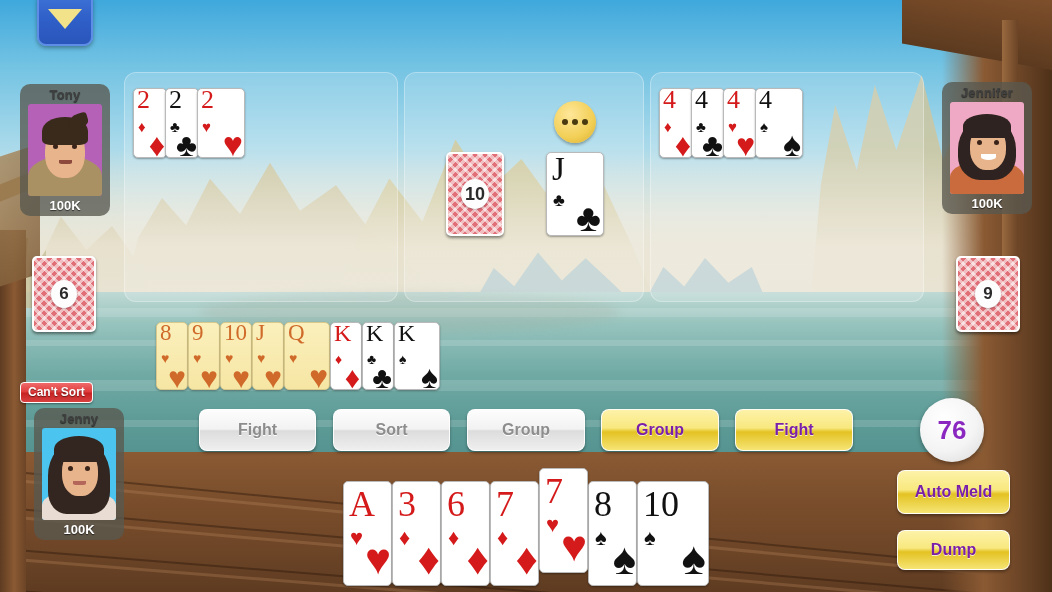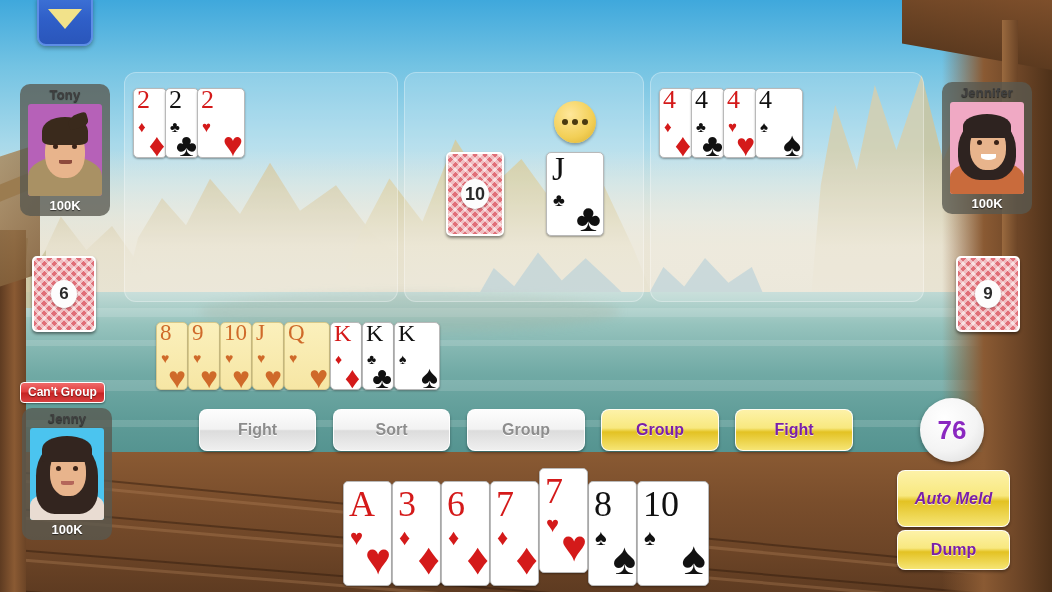--- a/index.html
+++ b/index.html
@@ -377,23 +377,23 @@
       <div class="mouth" style="left:31px; top:52px; width:15px; height:6px; background:#ffffff; border-radius:0 0 50% 50%;"></div>
     </div>
   </div>
   <div class="pchips">100K</div>
 </div>
 
 <div class="card-back" style="left:956px; top:256px; width:64px; height:76px;">
   <div class="count" style="width:26px; height:28px; font-size:17px;">9</div>
 </div>
 
-<div class="cant-fight" style="left:20px; top:382px;">Can't Group</div>
-
-<div class="player" style="left:22px; top:408px;">
+<div class="cant-fight" style="left:20px; top:382px;">Can't Sort</div>
+
+<div class="player" style="left:34px; top:408px;">
   <div class="pname">Jenny</div>
   <div class="avatar" style="background:#4bc4ef;">
     <div class="face">
       <div class="body" style="height:30px; background:#e9dcd2;"></div>
       <div class="hair" style="left:6px; top:12px; width:62px; height:74px; background:#33251f; border-radius:48% 48% 30% 30%;"></div>
       <div class="skin" style="left:20px; top:20px; width:36px; height:48px;"></div>
       <div class="hair" style="left:12px; top:8px; width:50px; height:26px; background:#33251f; border-radius:50% 50% 10% 10%;"></div>
       <div class="eye" style="left:26px; top:38px;"></div>
       <div class="eye" style="left:43px; top:38px;"></div>
       <div class="mouth" style="left:31px; top:53px; width:13px; height:4px; background:#b4665a;"></div>
@@ -497,21 +497,21 @@
   <span class="pip-big black" style="font-size:32px;">♠</span>
 </div>
 
 <div class="action-btn btn-gray" style="left:199px; top:409px; width:117px;">Fight</div>
 <div class="action-btn btn-gray" style="left:333px; top:409px; width:117px;">Sort</div>
 <div class="action-btn btn-gray" style="left:467px; top:409px; width:118px;">Group</div>
 <div class="action-btn btn-yellow" style="left:601px; top:409px; width:118px;">Group</div>
 <div class="action-btn btn-yellow" style="left:735px; top:409px; width:118px;">Fight</div>
 
 <div class="score-circle" style="left:920px; top:398px;">76</div>
-<div class="action-btn btn-yellow" style="left:897px; top:470px; width:113px; height:57px;font-style:italic;">Auto Meld</div>
+<div class="action-btn btn-yellow" style="left:897px; top:470px; width:113px; height:44px;">Auto Meld</div>
 <div class="action-btn btn-yellow" style="left:897px; top:530px; width:113px; height:40px;">Dump</div>
 
 <div class="card" style="left:343px; top:481px; width:49px; height:105px;">
   <span class="rank red" style="font-size:36px; left:5px; top:4px;">A</span>
   <span class="pip-small red" style="top:45px; left:6px; font-size:22px;">♥</span>
   <span class="pip-big red" style="font-size:44px; right:0px; bottom:4px;">♥</span>
 </div>
 <div class="card" style="left:392px; top:481px; width:49px; height:105px;">
   <span class="rank red" style="font-size:36px; left:5px; top:4px;">3</span>
   <span class="pip-small red" style="top:45px; left:6px; font-size:22px;">♦</span>

